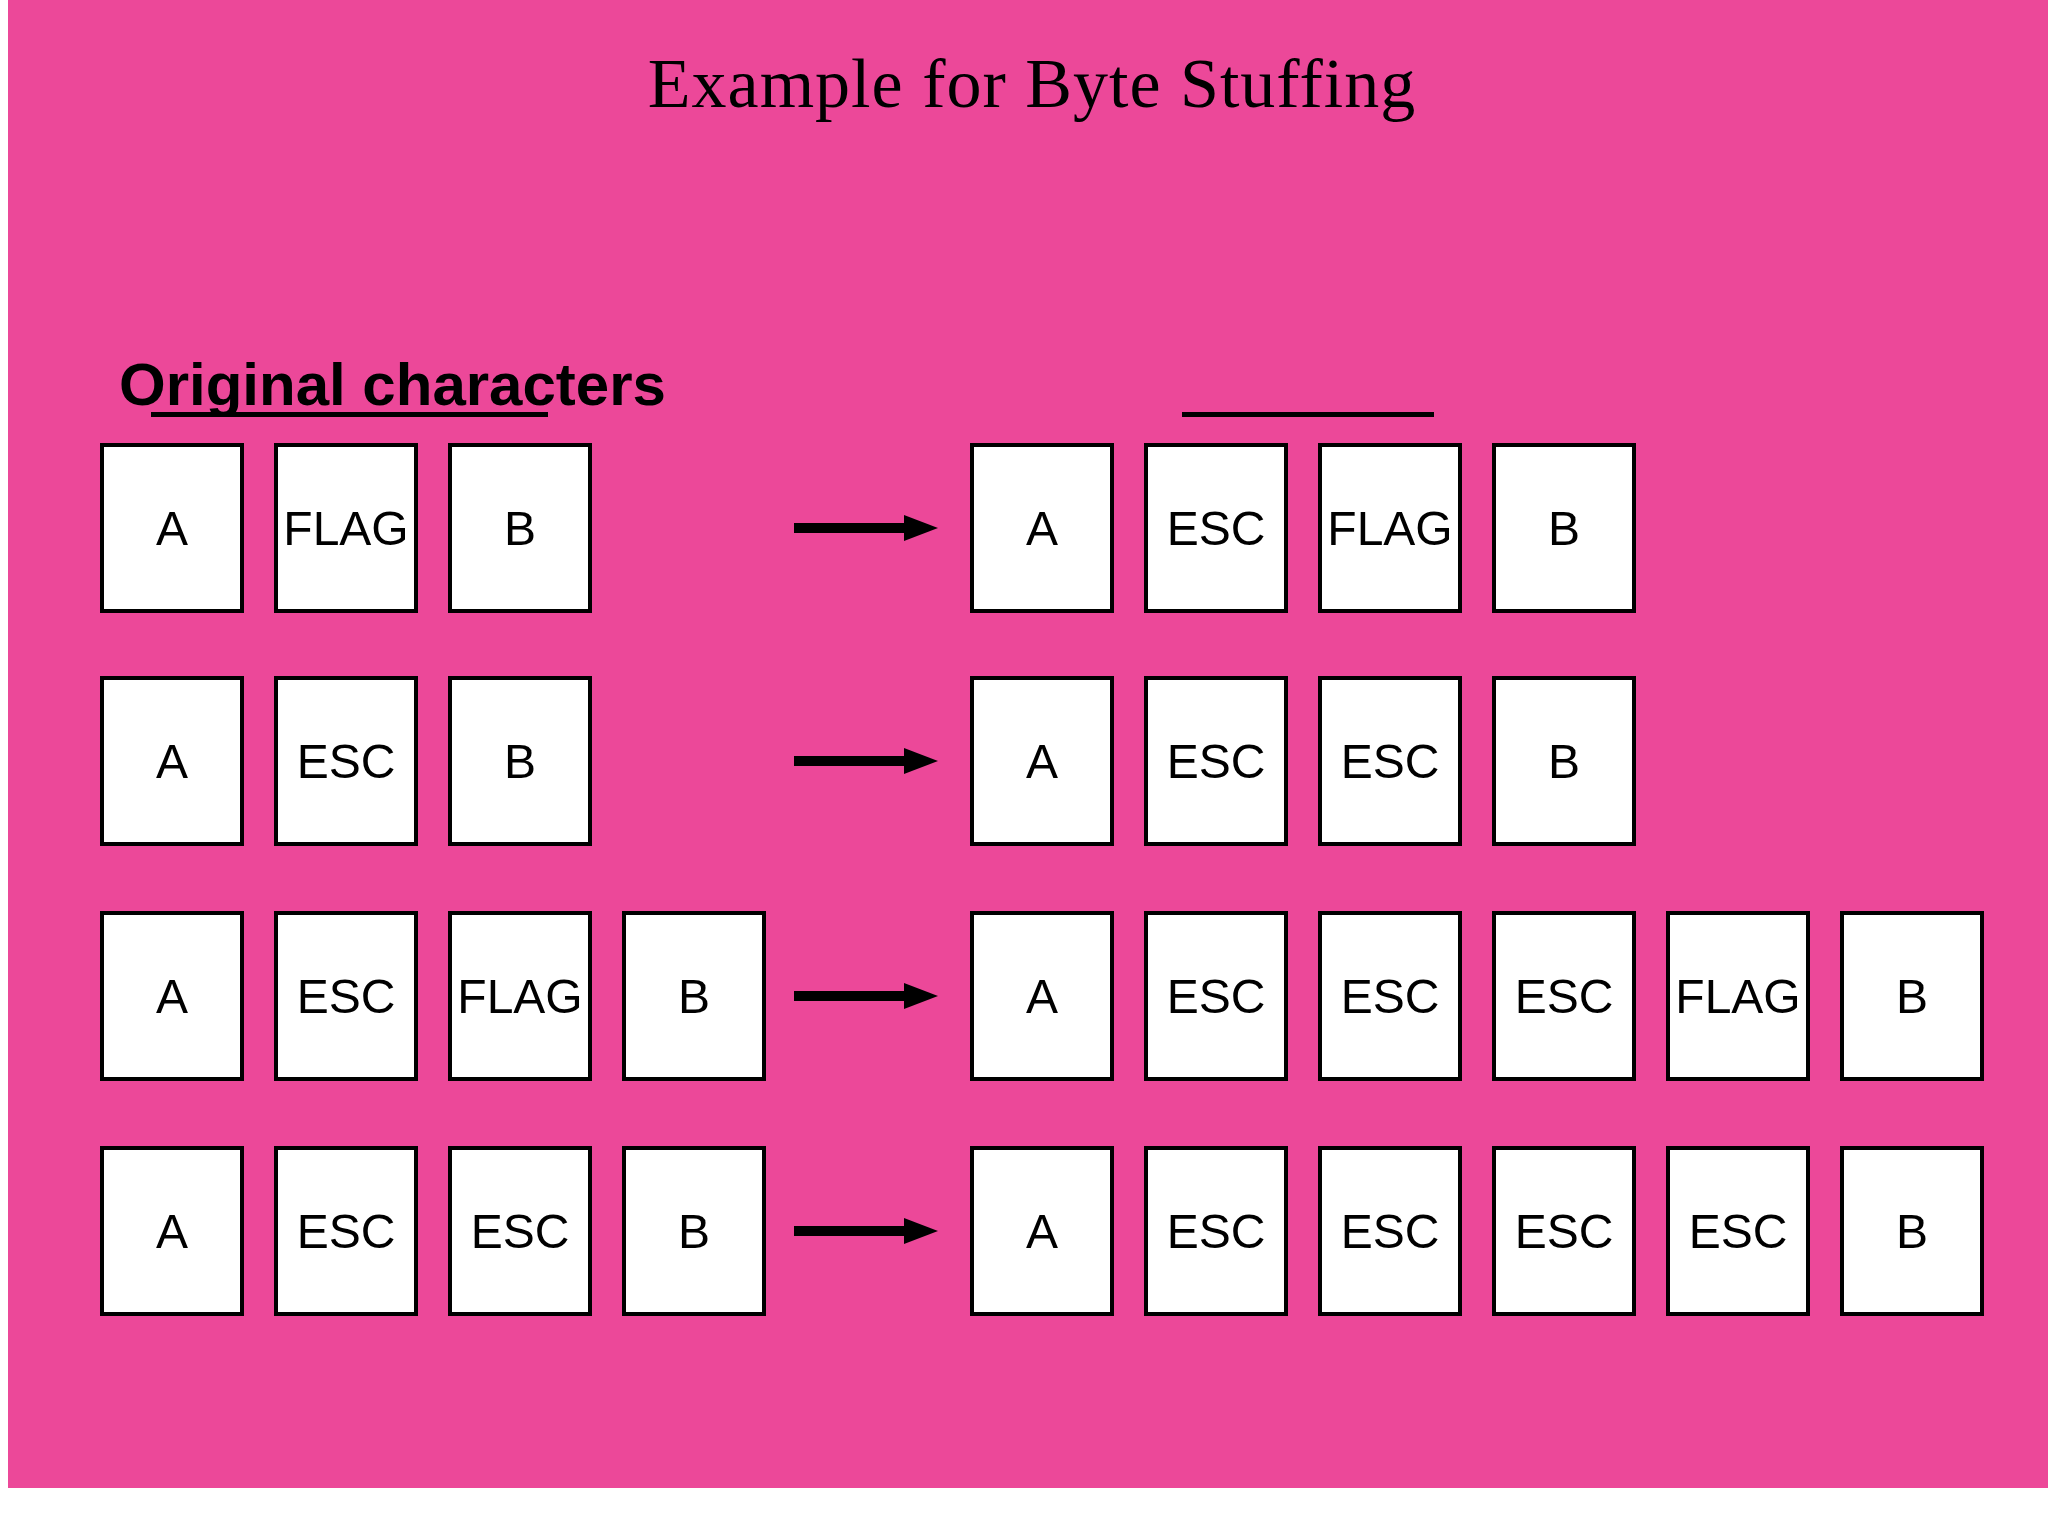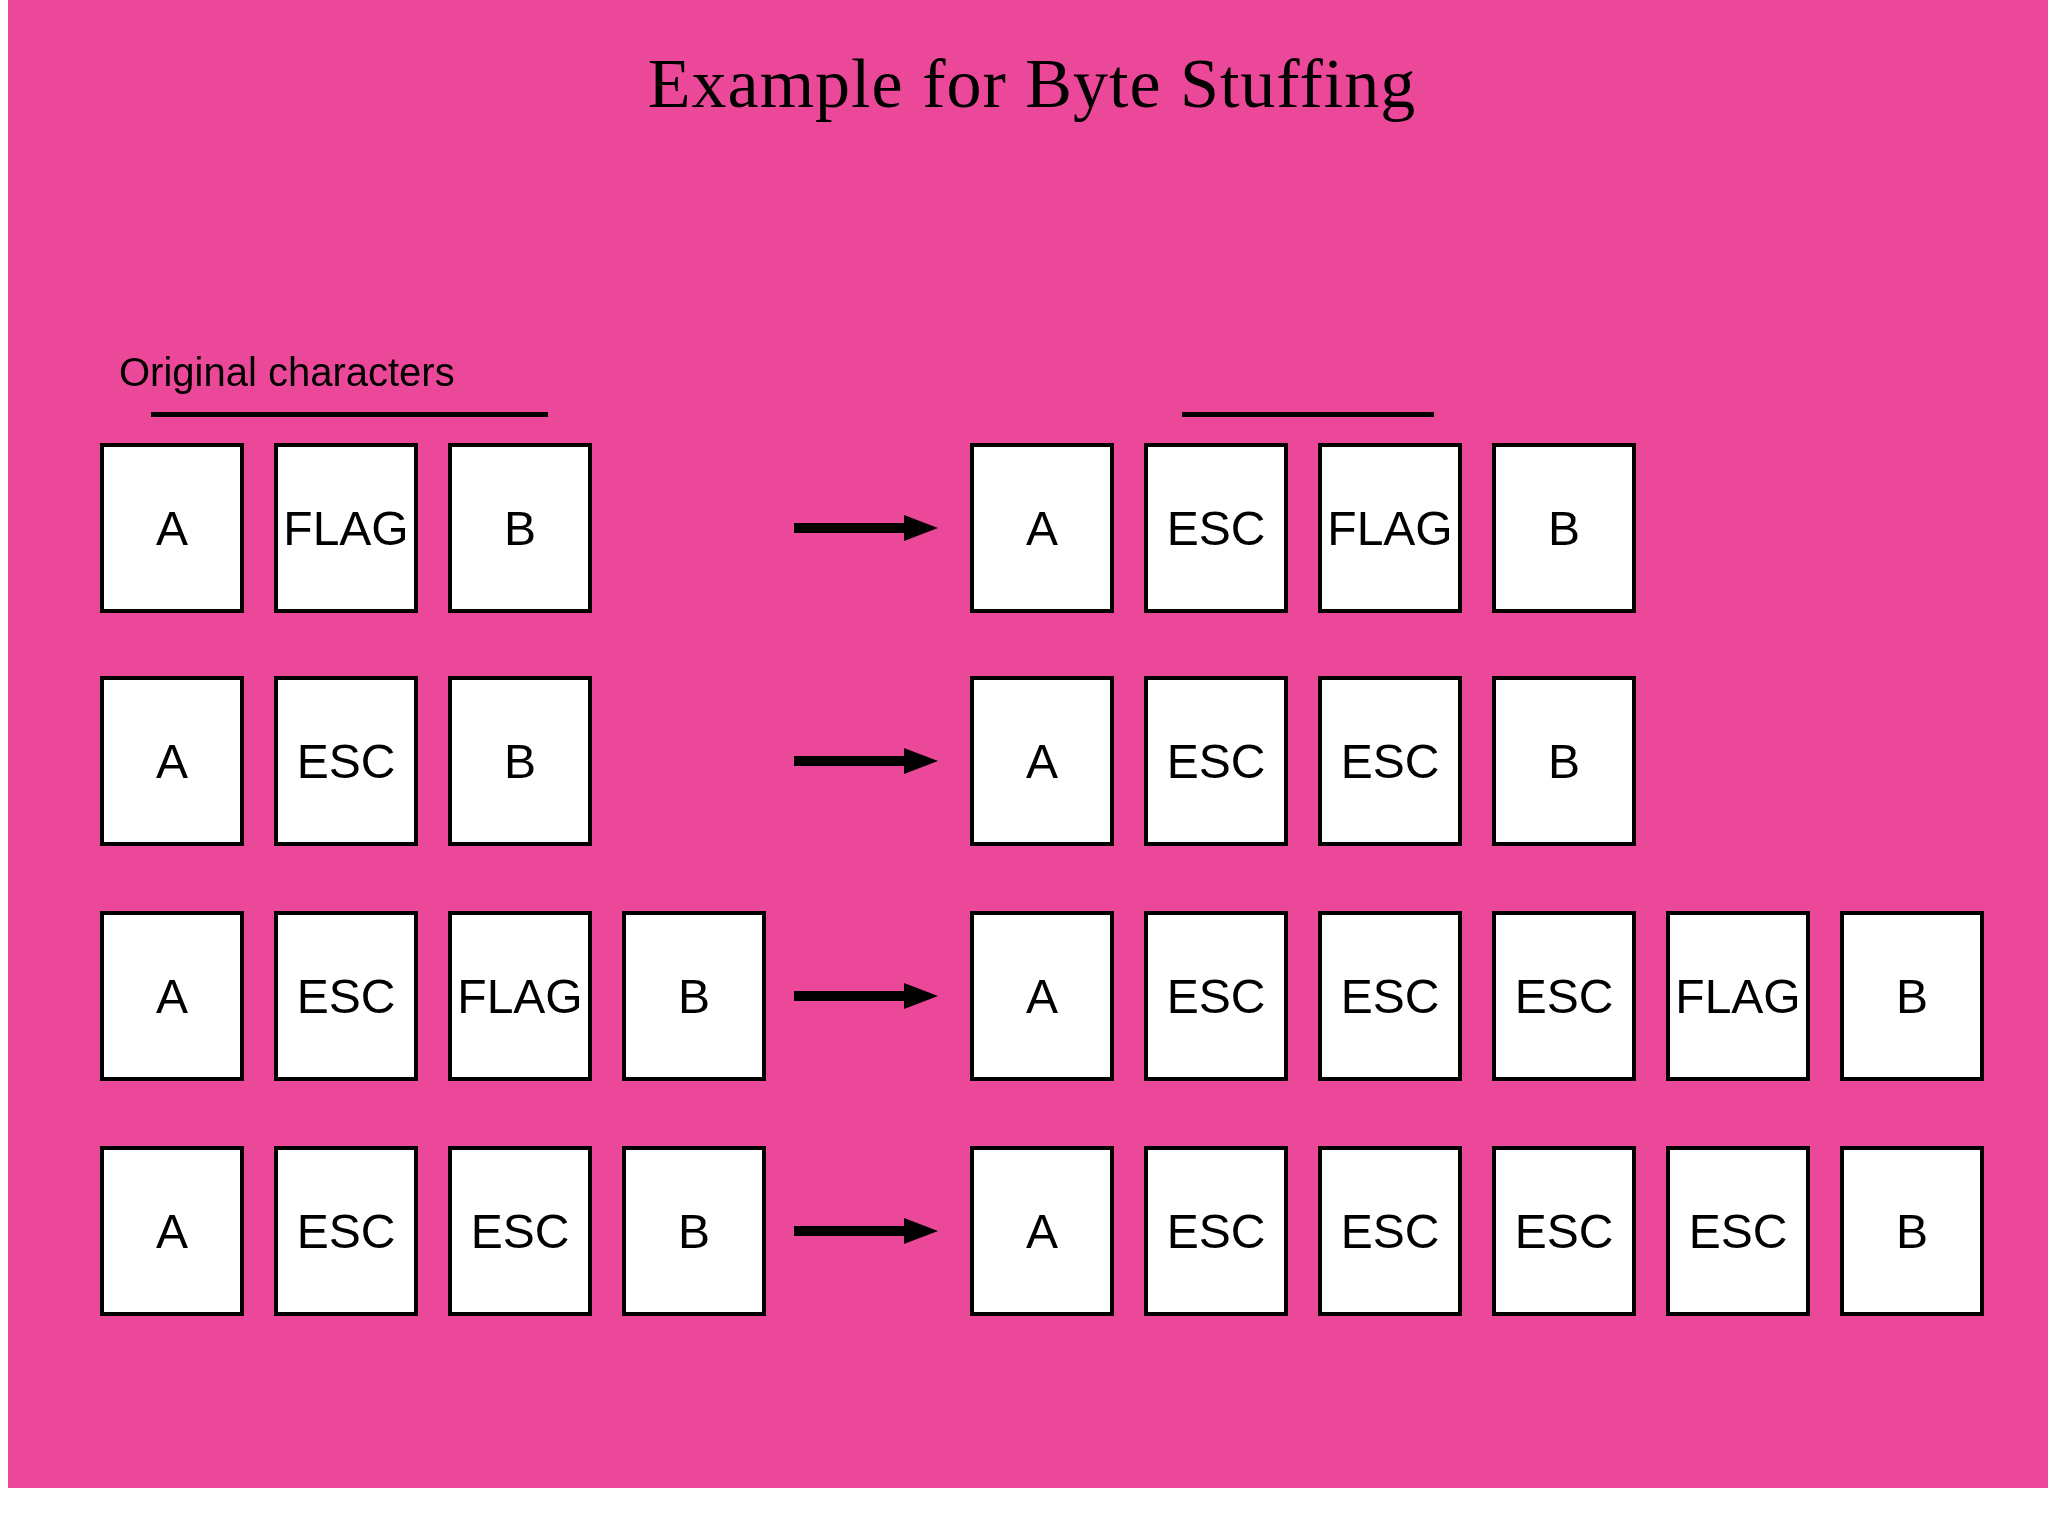--- a/index.html
+++ b/index.html
@@ -24,22 +24,22 @@
     width: 2048px;
     text-align: center;
     font-family: "Liberation Serif", serif;
     font-size: 70px;
     font-weight: 400;
     letter-spacing: 1px;
     color: #000000;
   }
   .col-heading {
     position: absolute;
-    font-size: 40px;
-    font-weight: 400;
+    font-size: 60px;
+    font-weight: 700;
     color: #000000;
     white-space: nowrap;
     text-align: center;
   }
   .heading-original { left: 111px; top: 350px; }
   .heading-stuffed  { left: 1161px; top: 350px; }
   .heading-rule {
     position: absolute;
     height: 5px;
     background: #000000;

